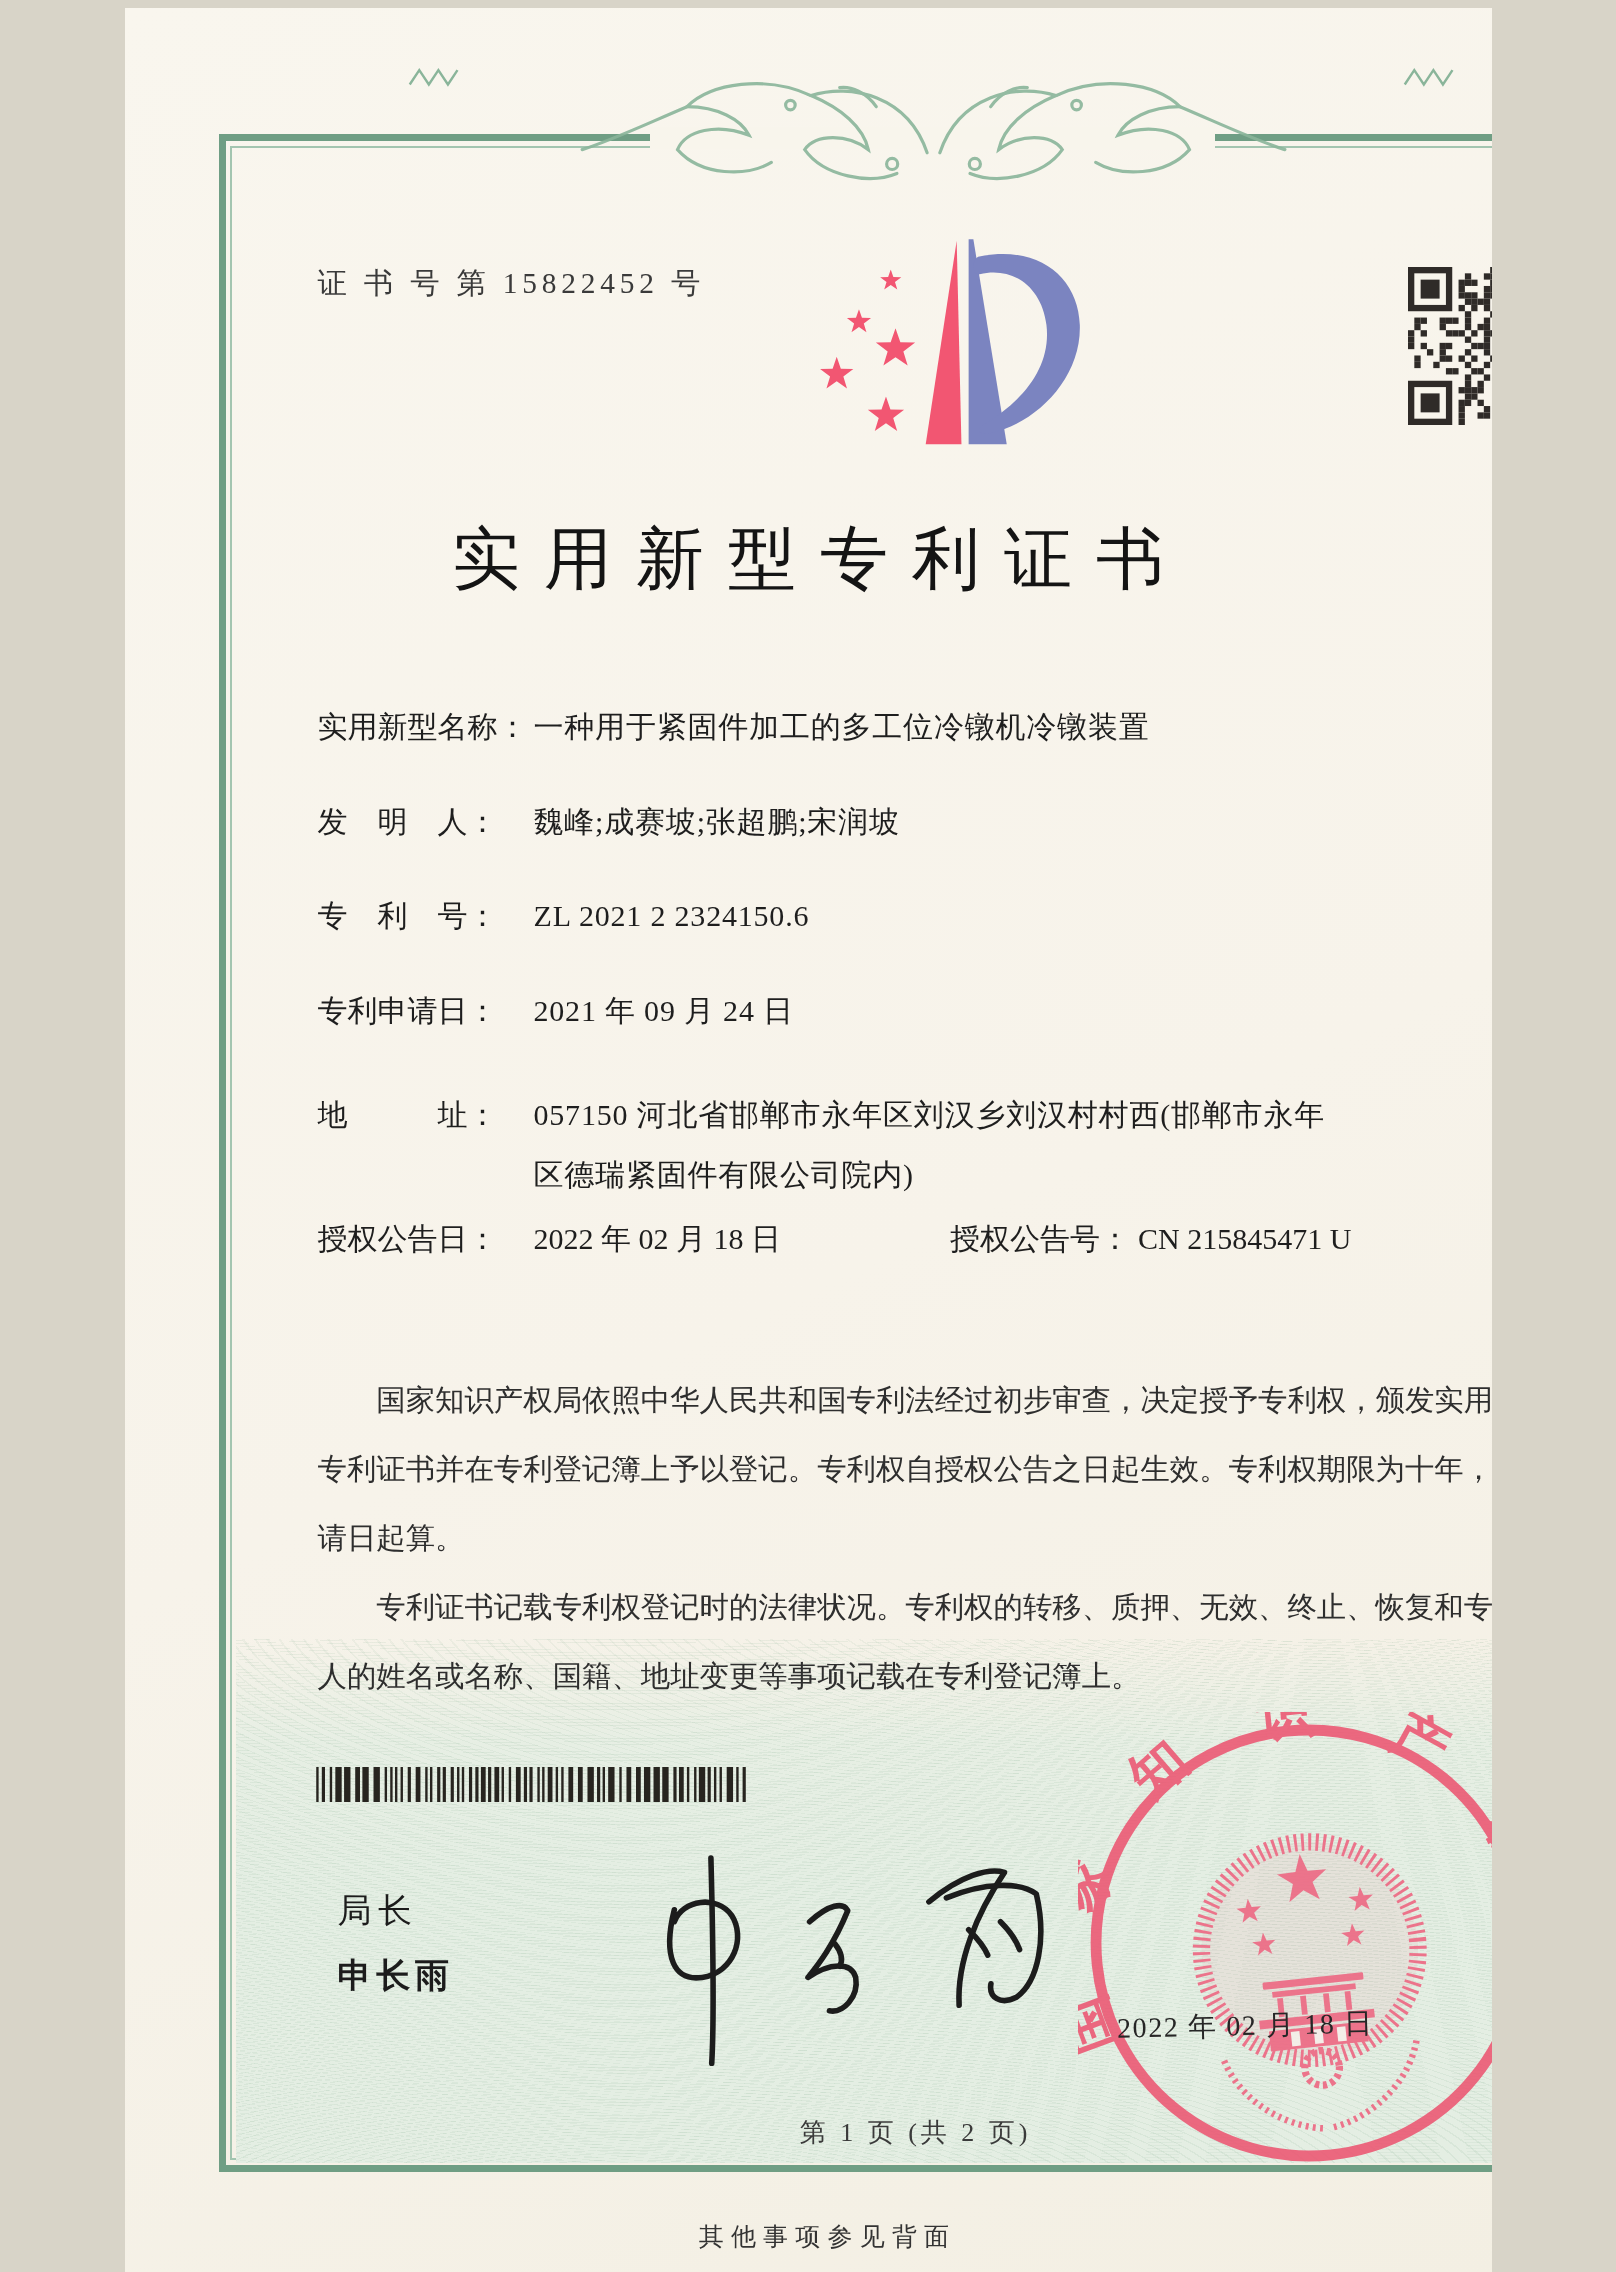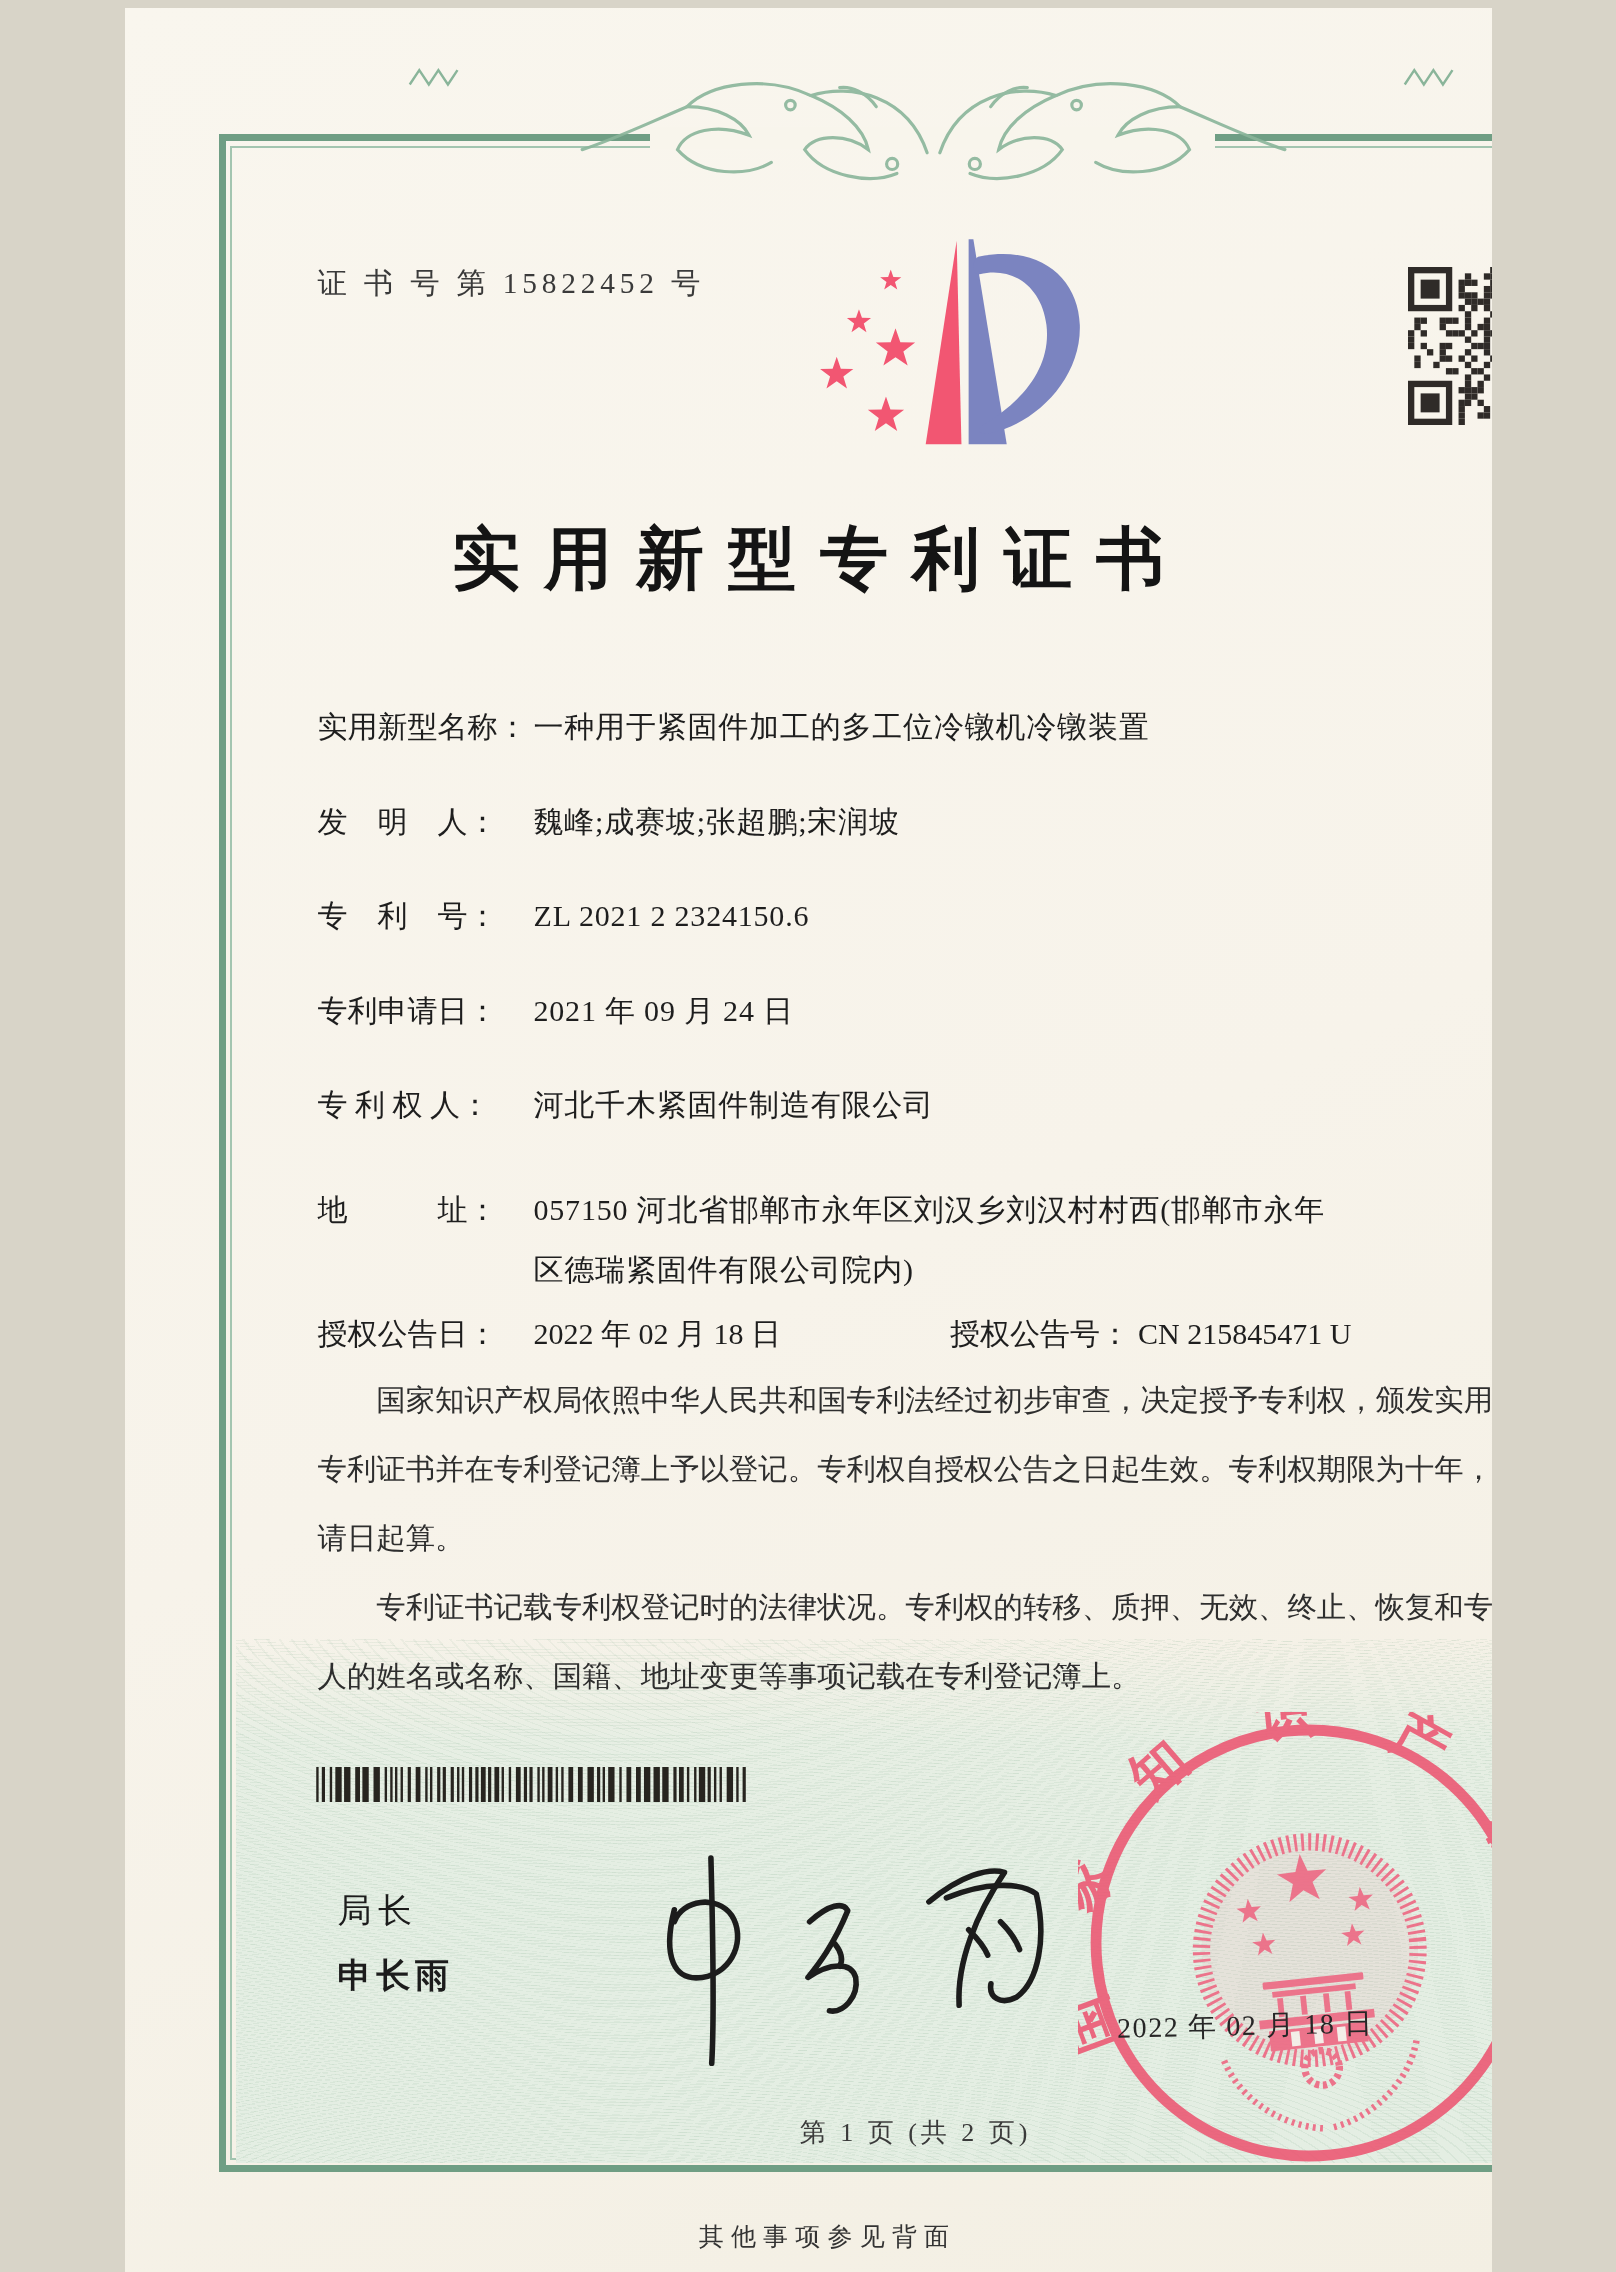--- a/index.html
+++ b/index.html
@@ -15,21 +15,21 @@
   .frame-inner{position:absolute;inset:4.8px;border:2.4px solid #a3c5b0;}
   .wave-zone{position:absolute;left:111px;top:1631px;width:1394px;height:524px;
     background:
       repeating-radial-gradient(ellipse 875px 207px at 28% 108%,rgba(110,160,125,.10) 0 2.4px,rgba(0,0,0,0) 2.4px 13.5px),
       repeating-radial-gradient(ellipse 955px 239px at 78% -8%,rgba(110,160,125,.08) 0 2.4px,rgba(0,0,0,0) 2.4px 12px),
       linear-gradient(180deg,rgba(228,238,227,0) 0,rgba(228,238,227,.85) 103px,#e4eee3 239px);}
   .ornament-bg{position:absolute;left:525px;top:119px;width:565px;height:22px;background:#f8f5ec;}
   
   .cert-no{position:absolute;left:193px;top:256px;font-size:29.4px;letter-spacing:4.8px;color:#3a3a3a;}
   .title{position:absolute;left:0;right:0;top:506px;text-align:center;
-         font-size:68px;font-weight:bold;letter-spacing:24px;text-indent:24px;color:#141414;}
+         font-size:68px;font-weight:normal;letter-spacing:24px;text-indent:24px;color:#141414;}
   
   .fields{position:absolute;left:193px;top:699px;width:1034px;font-size:30px;color:#1e1e1e;}
   .frow{display:flex;align-items:flex-start;line-height:1.35;margin-bottom:54px;}
   .frow.addr{line-height:2.0;margin-bottom:14.3px;}
   .flabel{flex:0 0 216px;white-space:pre;font-family:Liberation Serif, serif;}
   .fvalue{flex:1;letter-spacing:0.8px;}
   .grant-row{display:flex;line-height:1.35;}
   .grant-pair{display:flex;}
   .grant-pair.second{margin-left:169px;}
   
@@ -327,24 +327,20 @@
       <span class="fvalue">魏峰;成赛坡;张超鹏;宋润坡</span>
     </div>
     <div class="frow">
       <span class="flabel">专　利　号：</span>
       <span class="fvalue">ZL 2021 2 2324150.6</span>
     </div>
     <div class="frow">
       <span class="flabel">专利申请日：</span>
       <span class="fvalue">2021 年 09 月 24 日</span>
     </div>
-    <div class="frow">
-      <span class="flabel">专 利 权 人：</span>
-      <span class="fvalue">河北千木紧固件制造有限公司</span>
-    </div>
     <div class="frow addr">
       <span class="flabel">地　　　址：</span>
       <span class="fvalue">057150 河北省邯郸市永年区刘汉乡刘汉村村西(邯郸市永年区德瑞紧固件有限公司院内)</span>
     </div>
     <div class="grant-row">
       <div class="grant-pair">
         <span class="flabel" style="flex-basis:216px">授权公告日：</span>
         <span>2022 年 02 月 18 日</span>
       </div>
       <div class="grant-pair second">

